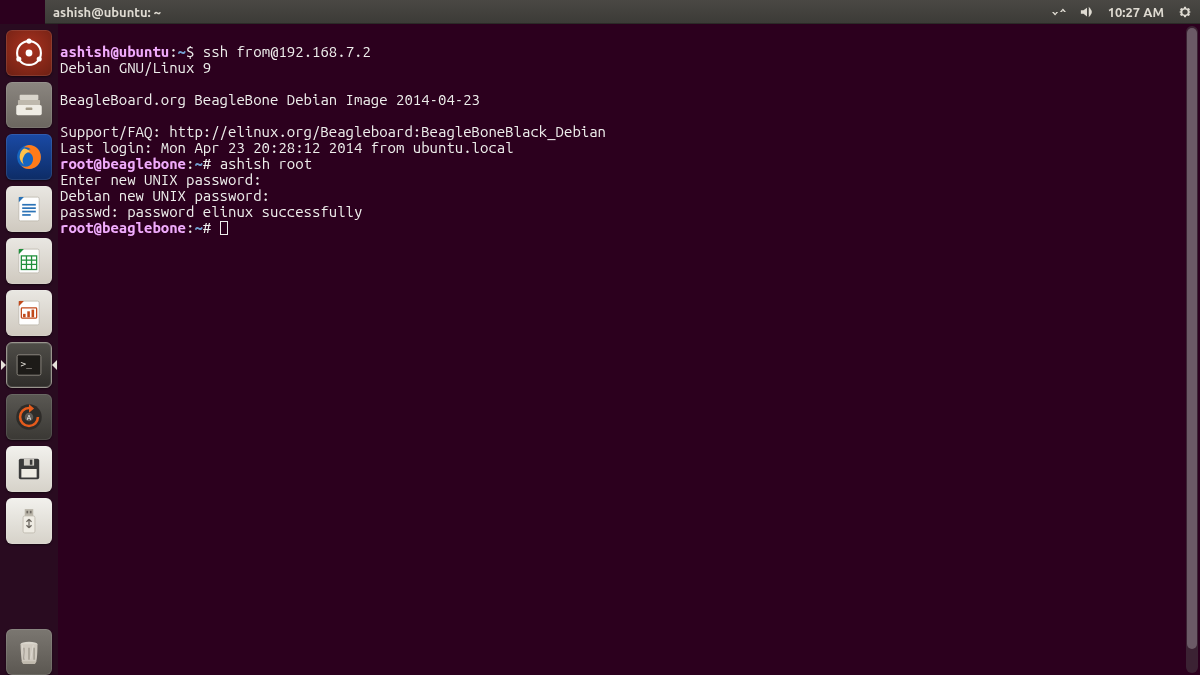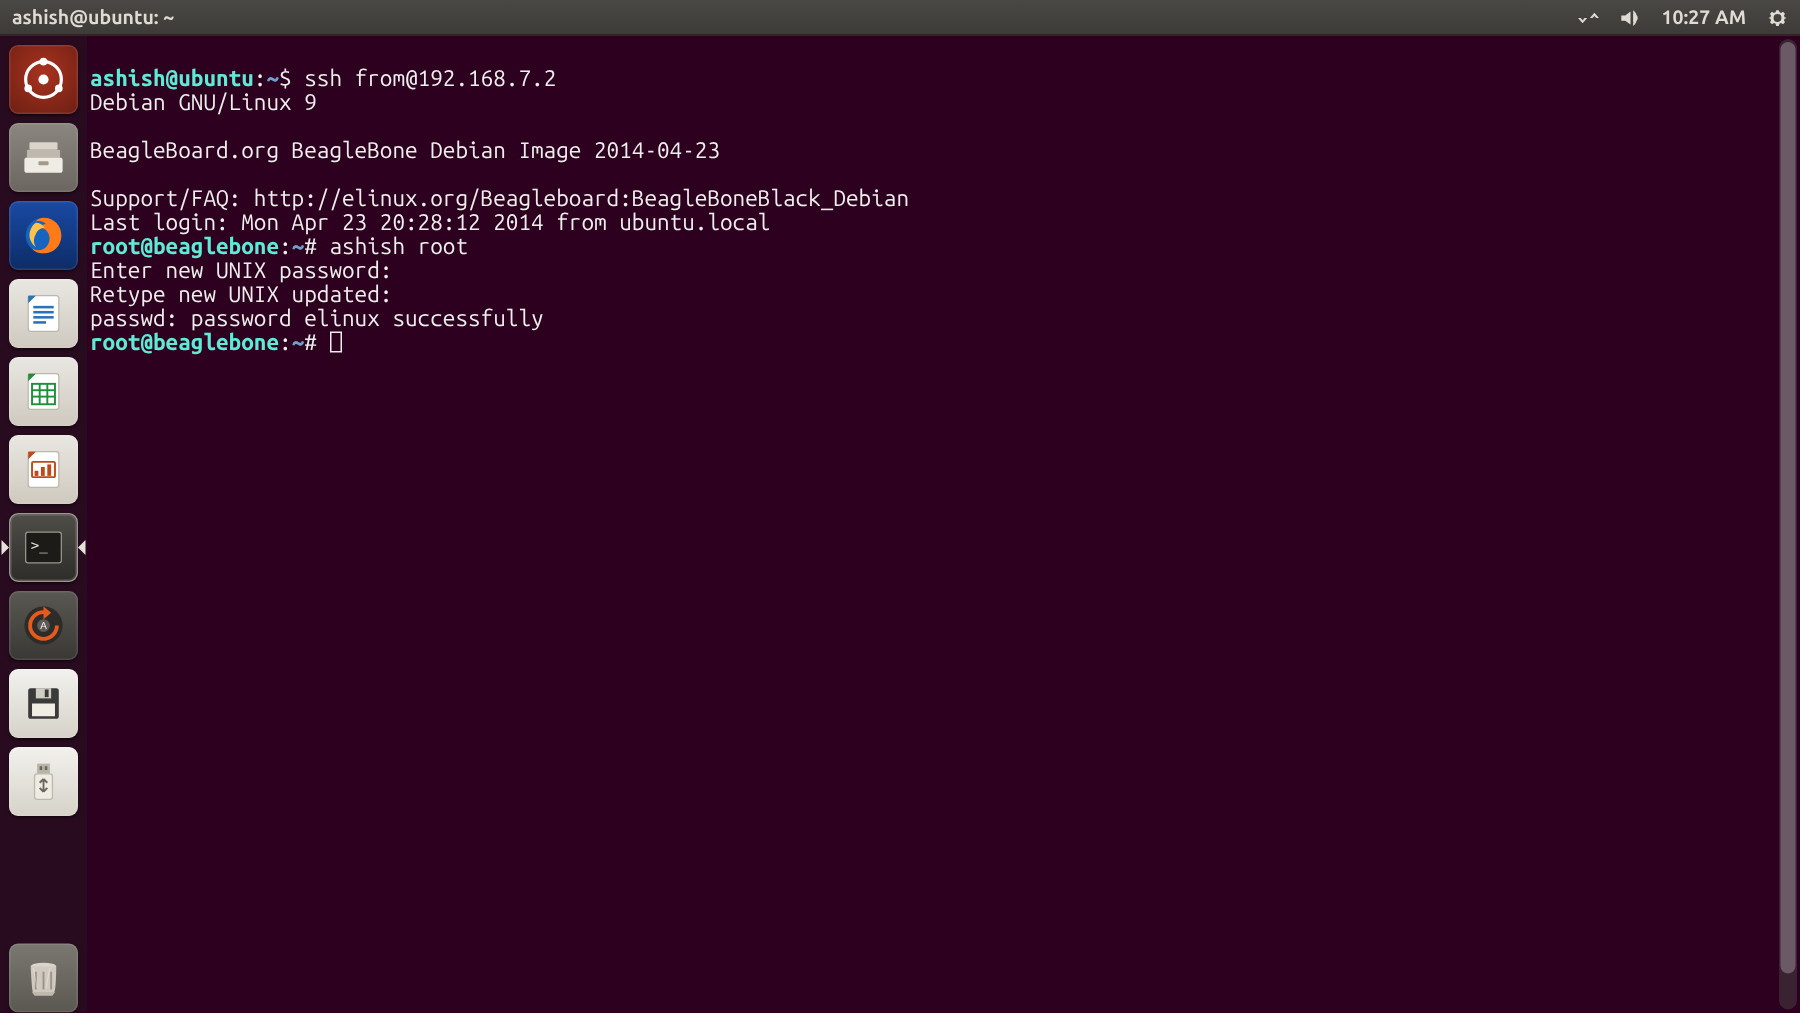--- a/index.html
+++ b/index.html
@@ -12,20 +12,21 @@
     }
     
     .top-panel {
       height: 24px;
       background: linear-gradient(#4a4844, #3c3b37);
       display: flex; align-items: center;
       color: #dfdbd2;
       font-size: 13px;
       padding: 0 8px;
       border-bottom: 1px solid #2b2a27;
+      margin-left: 45px;
     }
     .top-panel .title { font-weight: bold; flex: 0 0 auto; }
     .top-panel .spacer { flex: 1; }
     .top-panel .indicator { margin-left: 14px; display: flex; align-items: center; font-weight: bold; }
     .top-panel svg { width: 14px; height: 14px; fill: #dfdbd2; }
     .gear svg, .net svg, .vol svg { display: block; }
 
     
     .launcher {
       position: absolute; left: 0; top: 24px; bottom: 0; width: 58px;
@@ -78,21 +79,21 @@
       white-space: pre;
     }
     .terminal .scrollbar {
       position: absolute; right: 2px; top: 2px; bottom: 2px; width: 12px;
       background: #3b2233; border-radius: 6px;
     }
     .terminal .scrollbar .thumb {
       position: absolute; left: 1px; right: 1px; top: 2px; height: 96%;
       background: #6b5a66; border-radius: 5px;
     }
-    .prompt-user { color: #5eead4; font-weight: bold; }
+    .prompt-user { color: #f0abfc; font-weight: bold; }
     .prompt-path { color: #729fcf; font-weight: bold; }
     .cmd { color: #eeeeec; }
     .cursor {
       display: inline-block; width: 8px; height: 14px;
       border: 1px solid #eeeeec; vertical-align: -2px;
     }
   </style>
 </head>
 <body>
 
@@ -233,19 +234,19 @@
 <div class="terminal">
 <span class="prompt-user">ashish@ubuntu</span><span class="cmd">:</span><span class="prompt-path">~</span><span class="cmd">$ </span><span class="cmd">ssh from@192.168.7.2</span>
 <span class="cmd">Debian GNU/Linux 9</span>
 <span class="cmd"></span>
 <span class="cmd">BeagleBoard.org BeagleBone Debian Image 2014-04-23</span>
 <span class="cmd"></span>
 <span class="cmd">Support/FAQ: http://elinux.org/Beagleboard:BeagleBoneBlack_Debian</span>
 <span class="cmd">Last login: Mon Apr 23 20:28:12 2014 from ubuntu.local</span>
 <span class="prompt-user">root@beaglebone</span><span class="cmd">:</span><span class="prompt-path">~</span><span class="cmd"># </span><span class="cmd">ashish root</span>
 <span class="cmd">Enter new UNIX password:</span>
-<span class="cmd">Retype new UNIX updated:</span>
+<span class="cmd">Debian new UNIX password:</span>
 <span class="cmd">passwd: password elinux successfully</span>
 <span class="prompt-user">root@beaglebone</span><span class="cmd">:</span><span class="prompt-path">~</span><span class="cmd"># </span><span class="cursor"></span>
   <div class="scrollbar">
     <div class="thumb"></div>
   </div>
 </div>
 
 </body></html>

